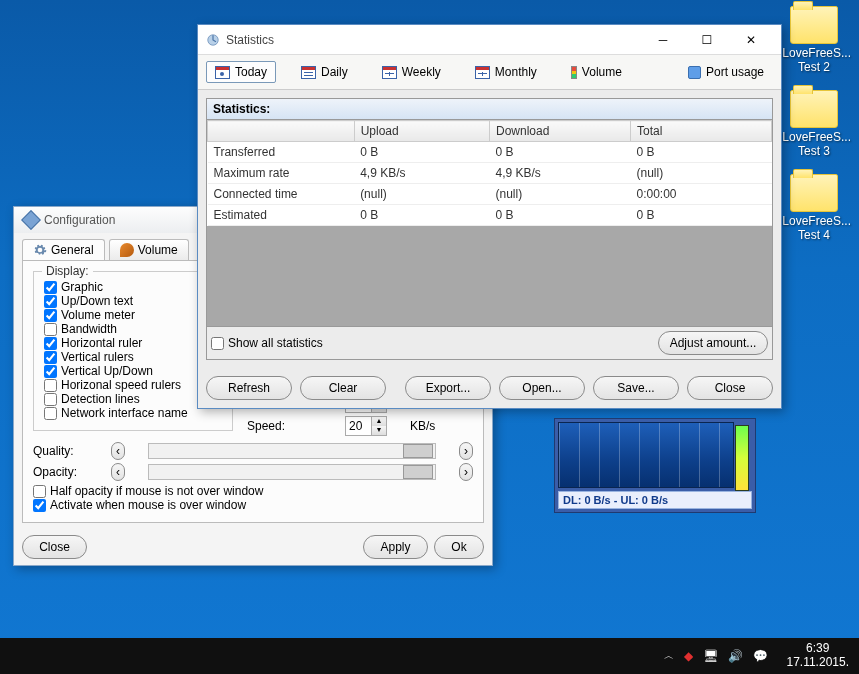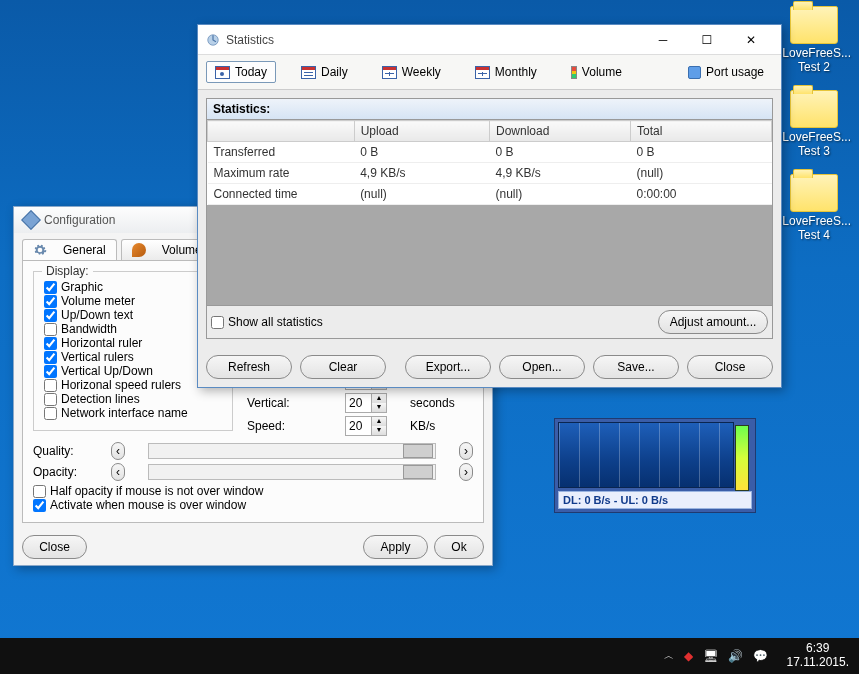--- a/index.html
+++ b/index.html
@@ -31,21 +31,21 @@
 .stat-table td{padding:3px 6px;border-bottom:1px solid #eee;color:#333;background:#fff}
 .stat-fill{height:100px;background:#a8a8a8}
 .stat-bottom{display:flex;padding:4px;align-items:center;background:#ececec;border-top:1px solid #999}
 .chk{display:flex;align-items:center;gap:4px}
 .chk input{width:13px;height:13px}
 .btn{border:1px solid #8a8a8a;background:linear-gradient(180deg,#f6f6f6,#e3e3e3);padding:4px 0;min-width:86px;text-align:center;border-radius:12px}
 .btnrow{display:flex;gap:8px;padding:8px;background:#ececec}
 .cfg-window{left:13px;top:206px;width:480px;border:1px solid #8aa8c9;background:#f4f4f4}
 .cfg-title{height:26px;background:linear-gradient(180deg,#fdfdfd,#eceef0);display:flex;align-items:center;padding:0 10px;color:#555;gap:6px}
 .cfg-tabs{display:flex;gap:4px;padding:6px 8px 0;background:#f4f4f4}
-.cfg-tab{border:1px solid #bbb;border-bottom:none;padding:3px 10px;background:linear-gradient(180deg,#fff,#ebebeb);border-radius:3px 3px 0 0;display:flex;align-items:center;gap:16px}
+.cfg-tab{border:1px solid #bbb;border-bottom:none;padding:3px 10px;background:linear-gradient(180deg,#fff,#ebebeb);border-radius:3px 3px 0 0;display:flex;align-items:center;gap:4px}
 .cfg-tab.active{background:#fcfcfc}
 .cfg-body{border:1px solid #bbb;margin:0 8px 6px;background:#fcfcfc;padding:10px;position:relative}
 .fieldset{border:1px solid #ccc;padding:8px 10px 10px;position:relative;margin-bottom:8px}
 .fieldset>.legend{position:absolute;top:-8px;left:8px;background:#fcfcfc;padding:0 4px;color:#333}
 .row{display:flex;align-items:center;gap:23px;margin:3px 0}
 .sliderbar{flex:1;height:16px;border:1px solid #bbb;background:#f1f1f1;position:relative}
 .sliderthumb{position:absolute;width:30px;height:14px;background:#cfcfcf;border:1px solid #999;top:0}
 .nbox{width:42px;height:20px;border:1px solid #aaa;display:flex}
 .nbox span{flex:1;padding:2px 3px;background:#fff}
 .spinbtns{width:15px;display:flex;flex-direction:column}
@@ -103,25 +103,25 @@
   <div class="cfg-body">
     <div style="display:flex;gap:14px">
       <div class="fieldset" style="flex:0 0 200px">
         <div class="legend">Display:</div>
         <label class="chk">
             <input type="checkbox" checked="" style="">
             <span>Graphic</span>
           </label>
         <label class="chk">
             <input type="checkbox" checked="" style="">
+            <span>Up/Down text</span>
+          </label>
+        <label class="chk">
+            <input type="checkbox" checked="" style="">
             <span>Volume meter</span>
-          </label>
-        <label class="chk">
-            <input type="checkbox" checked="" style="">
-            <span>Up/Down text</span>
           </label>
         <label class="chk">
             <input type="checkbox" style="">
             <span>Bandwidth</span>
           </label>
         <label class="chk">
             <input type="checkbox" checked="" style="">
             <span>Horizontal ruler</span>
           </label>
         <label class="chk">
@@ -278,20 +278,26 @@
               <td>4,9 KB/s</td>
               <td>4,9 KB/s</td>
               <td>(null)</td>
             </tr>
         <tr>
               <td>Connected time</td>
               <td>(null)</td>
               <td>(null)</td>
               <td>0:00:00</td>
             </tr>
+        <tr>
+              <td>Estimated</td>
+              <td>0 B</td>
+              <td>0 B</td>
+              <td>0 B</td>
+            </tr>
       </tbody>
         </table>
       <div class="stat-fill"></div>
       <div class="stat-bottom">
         <label class="chk">
             <input type="checkbox" style="">
             <span>Show all statistics</span>
           </label>
         <div style="flex:1"></div>
         <div class="btn" style="min-width:110px">Adjust amount...</div>

